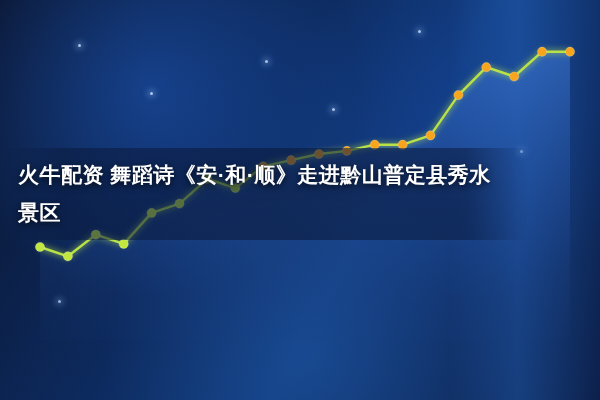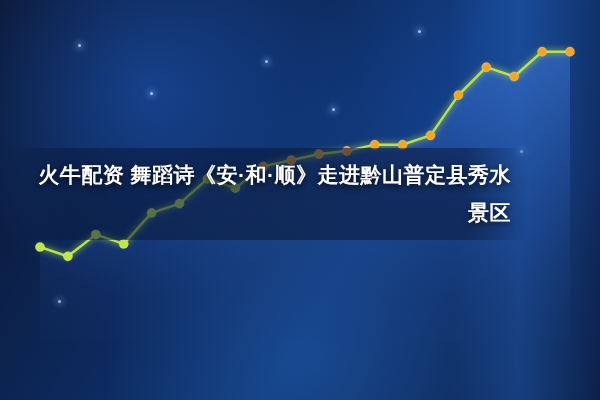--- a/index.html
+++ b/index.html
@@ -54,21 +54,21 @@
     height: 400px;
   }
   
   .headline {
     position: absolute;
     left: 0;
     top: 148px;
     width: 529px;
     padding: 8px 18px;
     box-sizing: border-box;
-    text-align: right;
+    text-align: left;
     color: #ffffff;
     font-size: 21px;
     line-height: 38px;
     font-weight: 700;
     letter-spacing: 0.5px;
     text-shadow: 0 2px 6px rgba(0,0,0,0.75);
     background: linear-gradient(90deg, rgba(10,24,58,0.0) 0%, rgba(10,26,62,0.55) 12%, rgba(10,26,62,0.62) 50%, rgba(10,26,62,0.55) 88%, rgba(10,24,58,0.0) 100%);
   }
   .spark {
     position: absolute;

